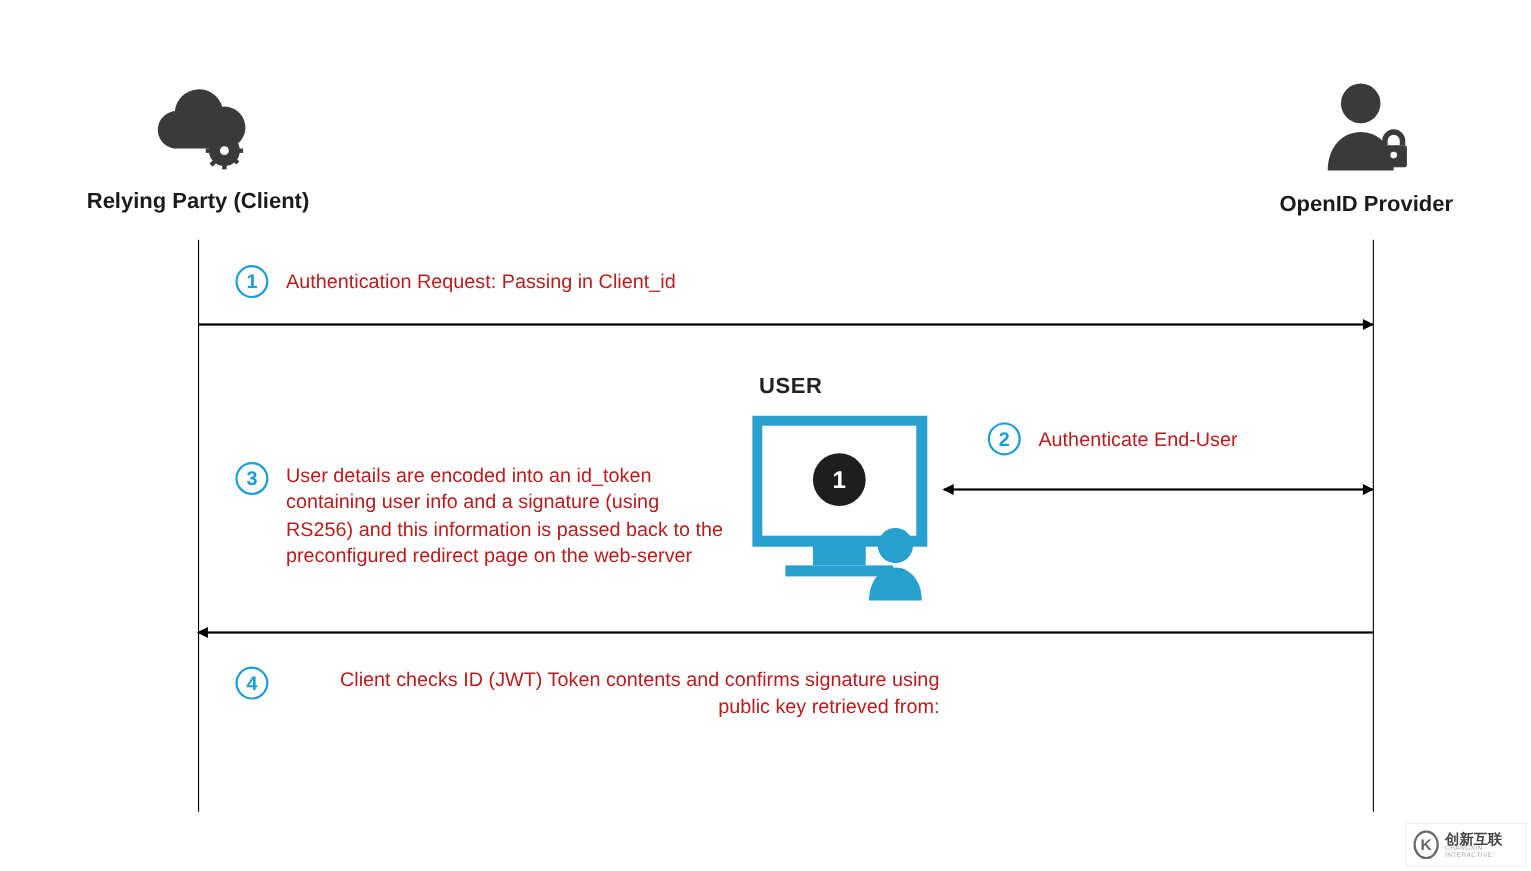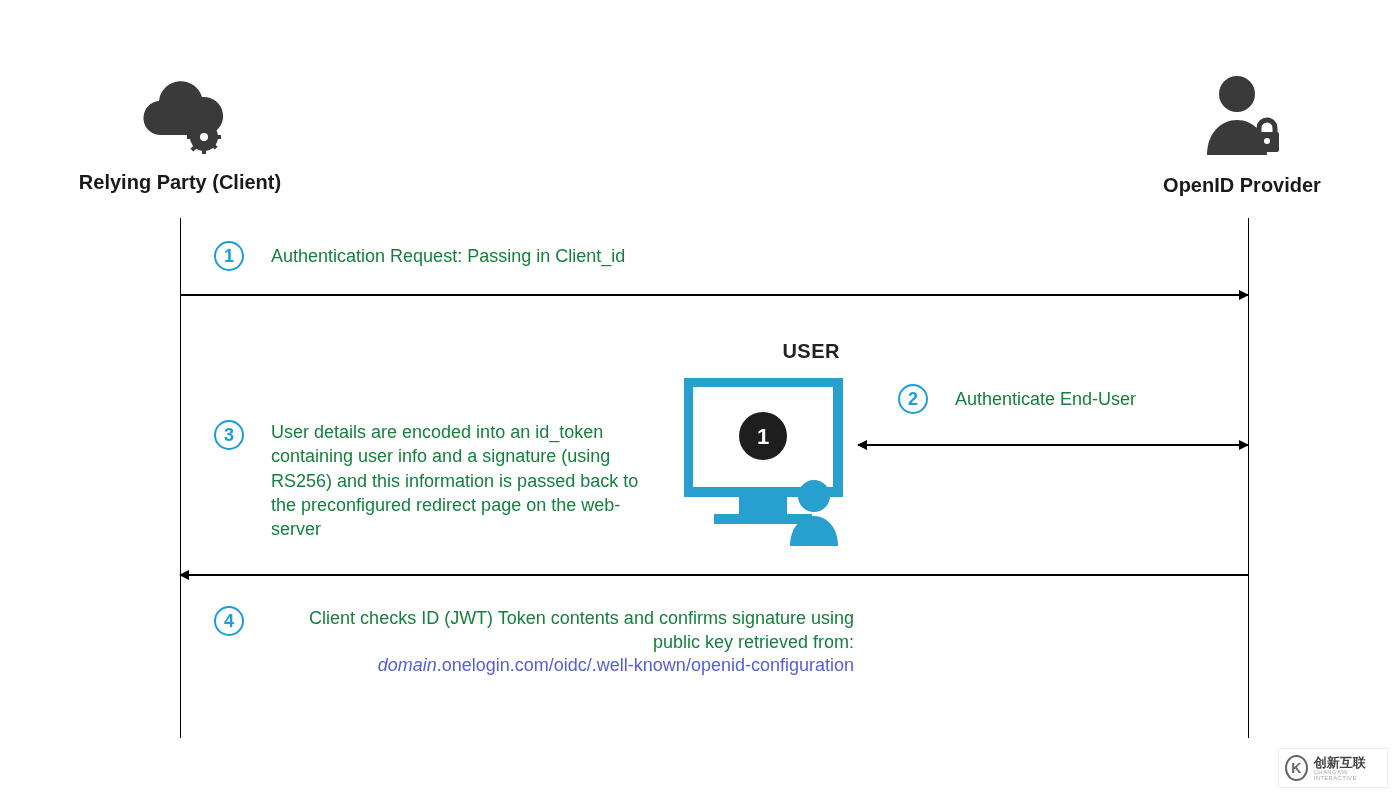--- a/index.html
+++ b/index.html
@@ -41,23 +41,22 @@
     height: 30px;
     border: 2px solid #1a9dd9;
     border-radius: 50%;
     color: #1a9dd9;
     font-weight: 600;
     font-size: 18px;
     flex-shrink: 0;
   }
   .step-text {
     font-size: 18px;
-    color: #15803d;
+    color: #b91c1c;
     line-height: 1.35;
-    margin-left: 11px;
   }
 
   
   .step1 {
     position: absolute;
     left: 214px;
     top: 241px;
     display: flex;
     align-items: center;
     gap: 16px;
@@ -79,21 +78,21 @@
     border-top: 5px solid transparent;
     border-bottom: 5px solid transparent;
   }
 
   
   .user-label {
     position: absolute;
     left: 690px;
     top: 340px;
     width: 150px;
-    text-align: right;
+    text-align: left;
     font-weight: 800;
     font-size: 20px;
     letter-spacing: .5px;
   }
 
   
   .monitor-wrap {
     position: absolute;
     left: 684px;
     top: 378px;
@@ -282,23 +281,20 @@
 <div class="step3">
   <span class="step-badge">3</span>
   <span class="step-text">User details are encoded into an id_token containing user info and a signature (using RS256) and this information is passed back to the preconfigured redirect page on the web-server</span>
 </div>
 <div class="arrow3"></div>
 
 <div class="step4">
   <span class="step-badge">4</span>
   <div class="stack">
     <div class="step-text">Client checks ID (JWT) Token contents and confirms signature using public key retrieved from:</div>
-    <div class="domain-line">
-      <span class="domain-italic">domain</span><span>.onelogin.com/oidc/.well-known/openid-configuration</span>
-    </div>
   </div>
 </div>
 
 <div class="watermark">
   <div class="wm-logo">K</div>
   <div class="wm-txt">
     <div class="wm-cn">创新互联</div>
     <div class="wm-en">CHANGXIN INTERACTIVE</div>
   </div>
 </div>

